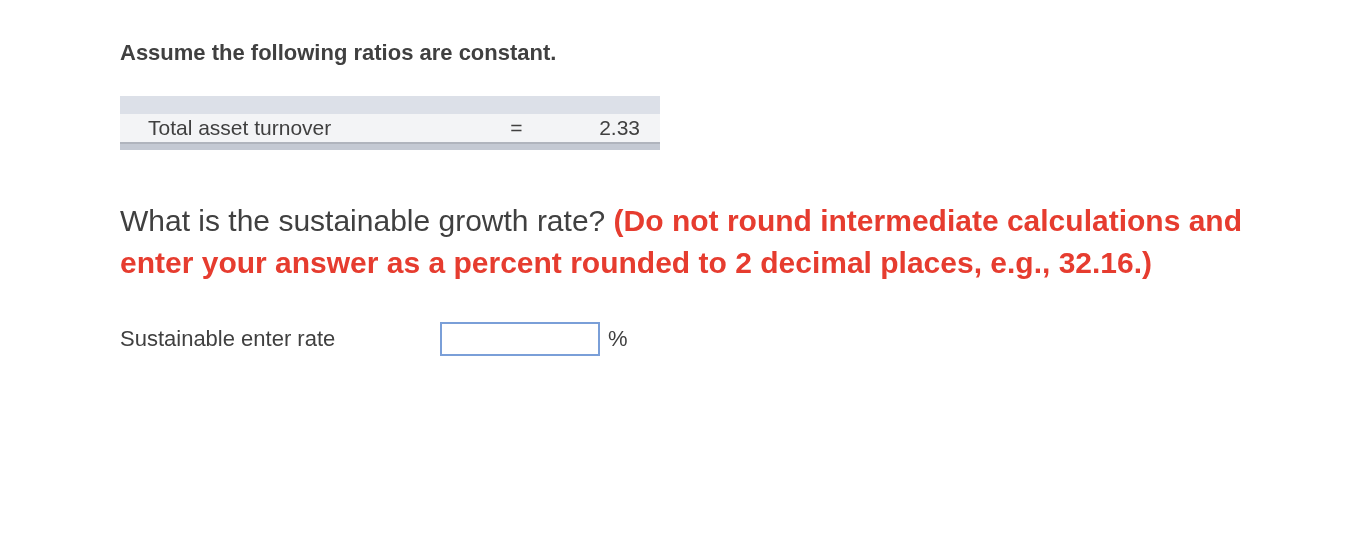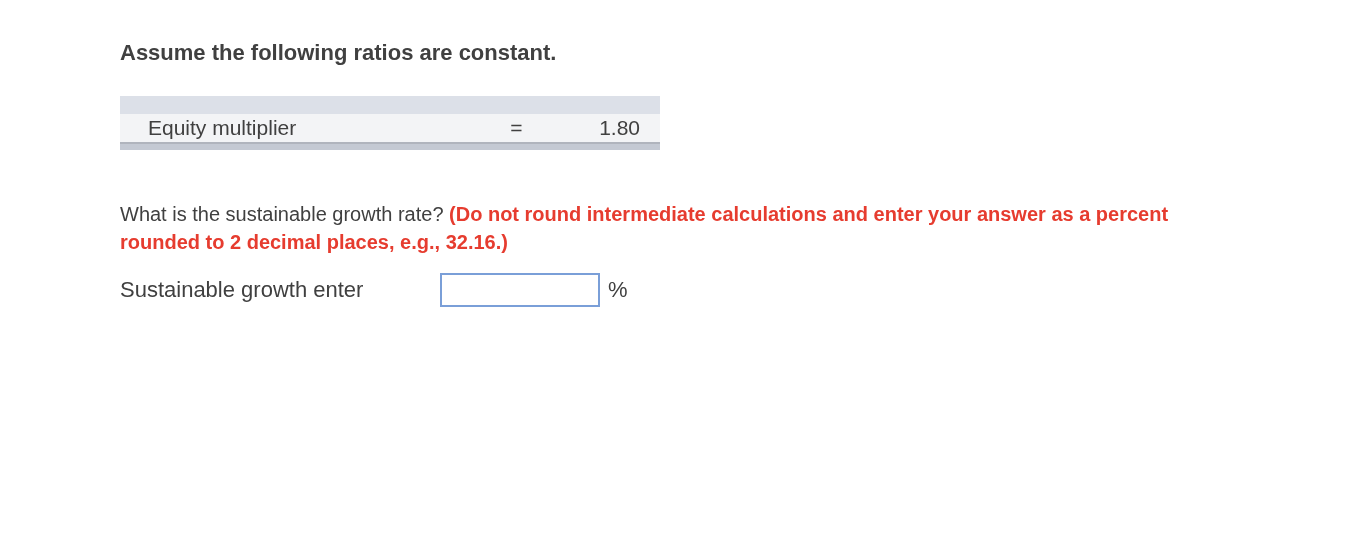--- a/index.html
+++ b/index.html
@@ -58,23 +58,23 @@
       width: 100px;
       padding-right: 20px !important;
     }
     .footer-bar {
       background: #c4c9d3;
       height: 8px;
       width: 100%;
       border-top: 2px solid #b0b4bd;
     }
     .question {
-      font-size: 20px;
+      font-size: 30px;
       color: #404040;
-      margin-bottom: 17px;
+      margin-bottom: 38px;
       line-height: 1.4;
     }
     .hint {
       color: #e63c2f;
       font-weight: bold;
     }
     .answer-row {
       display: flex;
       align-items: center;
       gap: 0;
@@ -101,31 +101,31 @@
   </style>
 </head>
 <body>
 
 <p class="intro">Assume the following ratios are constant.</p>
 
 <div class="table-wrap">
   <div class="header-bar"></div>
   <table class="ratio-table">
     <tbody>
-    <tr>
-      <td class="label-cell">Equity multiplier</td>
+        <tr>
+      <td class="label-cell">Total asset turnover</td>
       <td class="eq-cell">=</td>
-      <td class="val-cell">1.80</td>
+      <td class="val-cell">2.33</td>
     </tr>
   </tbody>
     </table>
   <div class="footer-bar"></div>
 </div>
 
 <p class="question">
   <span>What is the sustainable growth rate? </span><span class="hint">(Do not round intermediate calculations and enter your answer as a percent rounded to 2 decimal places, e.g., 32.16.)</span>
 </p>
 
 <div class="answer-row">
-  <span class="answer-label">Sustainable growth enter</span>
+  <span class="answer-label">Sustainable enter rate</span>
   <input type="text" class="answer-input" value="" style="">
   <span class="unit">%</span>
 </div>
 
 </body></html>

